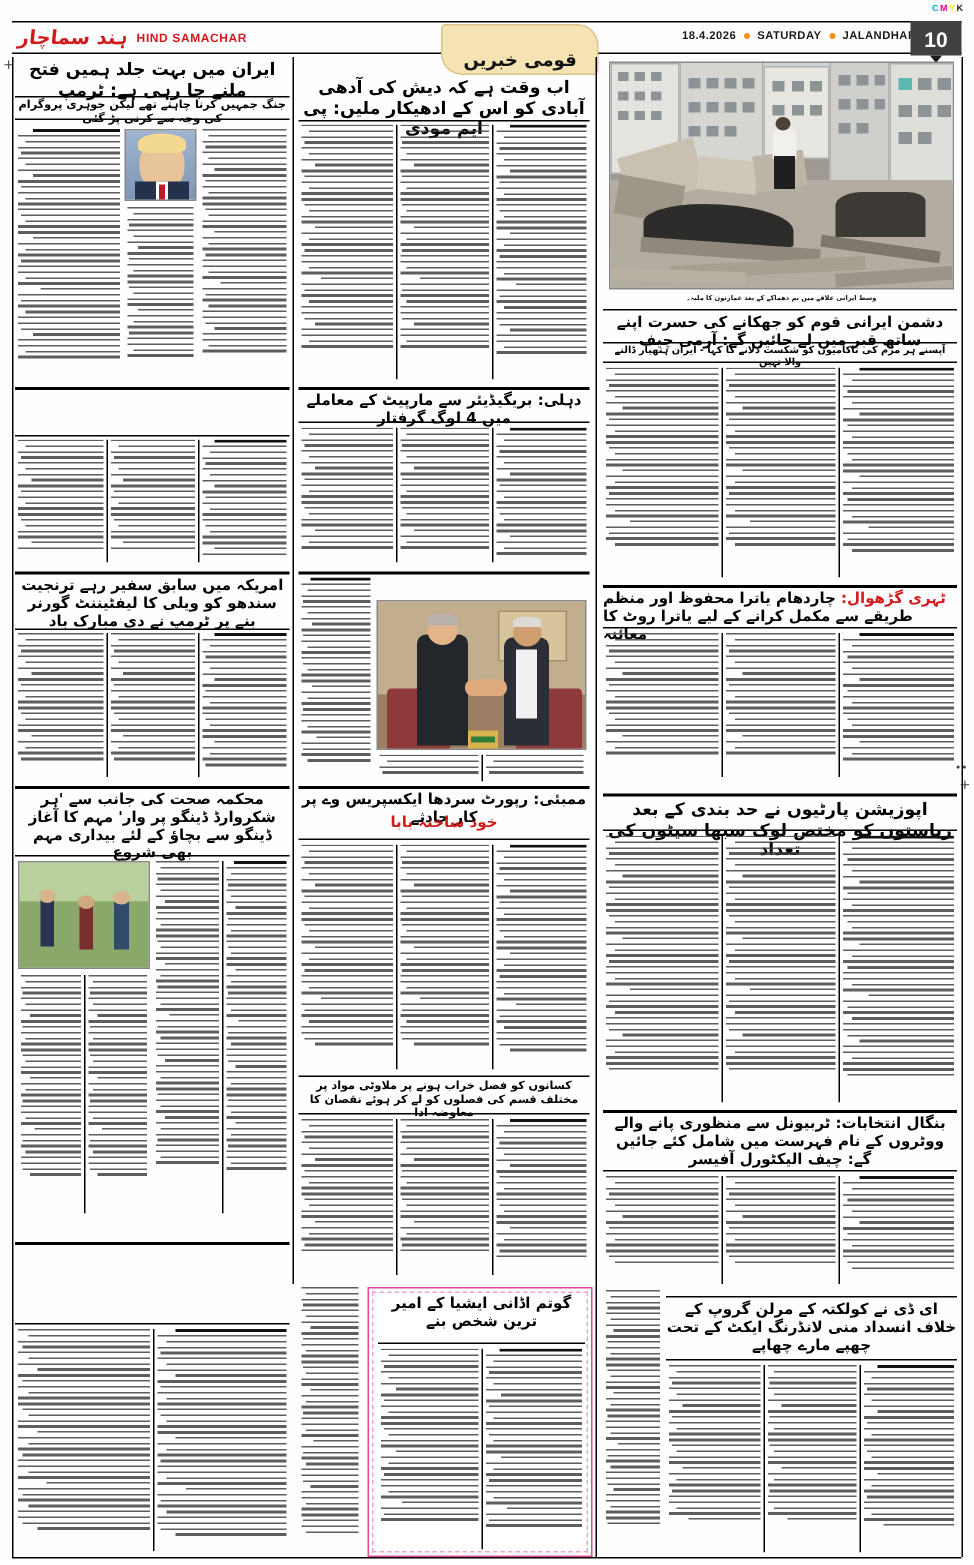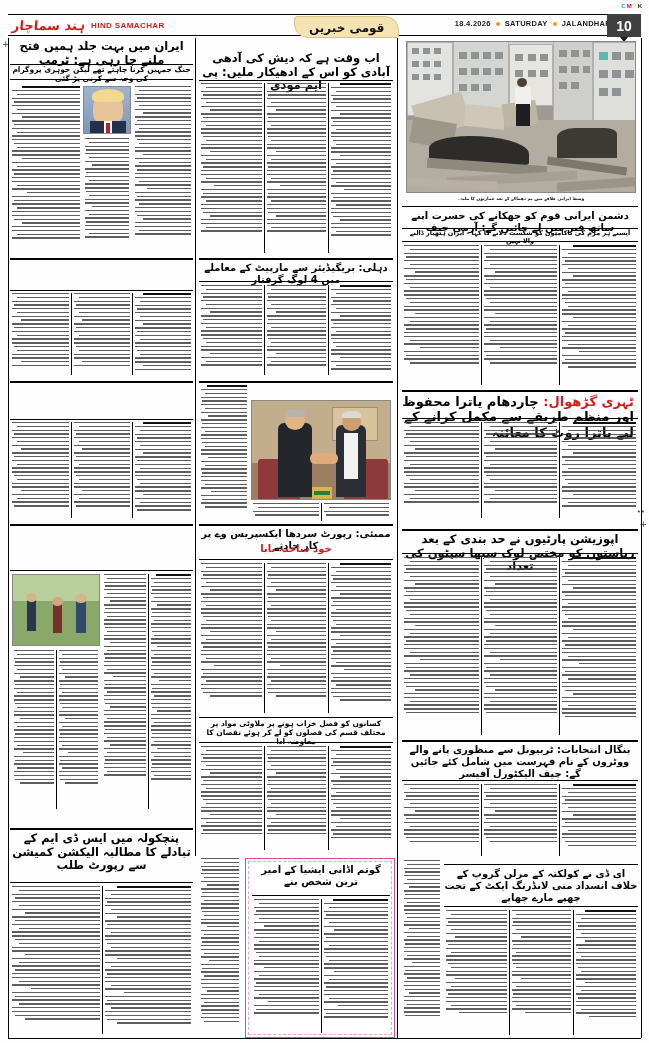--- a/index.html
+++ b/index.html
@@ -62,21 +62,21 @@
     font-weight: bold;
     letter-spacing: 0.4px;
     font-family: "Liberation Sans", sans-serif;
   }
   .sect-banner {
     position: absolute;
     left: 286px; top: 1px;
     background: #f6e3b4;
     border: 0.8px solid #d9c48b;
     border-radius: 3px 14px 3px 14px;
-    padding: 4px 14px 2px 14px;
+    padding: 16px 14px 2px 14px;
     color: #111;
     font-size: 12px;
     font-weight: bold;
     direction: rtl;
   }
   .mast-right {
     position: absolute;
     right: 30px; top: 4px;
     display: flex;
     align-items: center;
@@ -442,20 +442,21 @@
         <div class="ln s2"></div>
       <div class="ln s1"></div>
         <div class="ln s1"></div>
         <div class="ln s4"></div>
         <div class="ln s1"></div>
     </div>
   </div>
 
   <div class="thick" style="left:10px; top:381px; width:183px;"></div>
 
+  <div class="hl hl-md" style="left:10px; top:385px; width:183px;">امریکہ میں سابق سفیر رہے ترنجیت سندھو کو ویلی کا لیفٹیننٹ گورنر بنے پر ٹرمپ نے دی مبارک باد</div>
   <div class="hline" style="left:10px; top:419px; width:183px;"></div>
 
   <div class="colbody" style="left:10px; top:422px; width:183px; height:96px;">
     <div class="tcol" style="width:33.33%;">
       <div class="dateline"></div>
       <div class="ln s1"></div>
         <div class="ln s2"></div>
         <div class="ln s1"></div>
         <div class="ln s3"></div>
       <div class="ln s1"></div>
@@ -525,20 +526,21 @@
         <div class="ln s4"></div>
         <div class="ln s1"></div>
       <div class="ln s2"></div>
         <div class="ln s1"></div>
         <div class="ln s3"></div>
     </div>
   </div>
 
   <div class="thick" style="left:10px; top:524px; width:183px;"></div>
 
+  <div class="hl hl-md" style="left:10px; top:528px; width:183px;">محکمہ صحت کی جانب سے 'ہر شکروارڈ ڈینگو پر وار' مہم کا آغاز ڈینگو سے بچاؤ کے لئے بیداری مہم بھی شروع</div>
   <div class="hline" style="left:10px; top:570px; width:183px;"></div>
 
   <div class="photo field" style="left:12px; top:574px; width:88px; height:72px;">
     <div style="position:absolute;left:0;top:0;width:100%;height:26px;background:#b9cf9c;"></div>
     <div style="position:absolute;left:0;top:26px;width:100%;height:46px;background:#8aa86a;"></div>
     <div style="position:absolute;left:14px;top:24px;width:9px;height:32px;background:#2b3550;"></div>
     <div style="position:absolute;left:13px;top:18px;width:11px;height:9px;background:#d8b48d;border-radius:50%;"></div>
     <div style="position:absolute;left:40px;top:28px;width:9px;height:30px;background:#7a2f2f;"></div>
     <div style="position:absolute;left:39px;top:22px;width:11px;height:9px;background:#cfa87f;border-radius:50%;"></div>
     <div style="position:absolute;left:63px;top:26px;width:10px;height:32px;background:#304a6b;"></div>
@@ -735,21 +737,20 @@
         <div class="ln s2"></div>
       <div class="ln s1"></div>
         <div class="ln s1"></div>
         <div class="ln s3"></div>
         <div class="ln s4"></div>
     </div>
   </div>
 
   <div class="thick" style="left:10px; top:828px; width:183px;"></div>
 
-  <div class="hl hl-lg" style="left:10px; top:832px; width:183px;">پنچکولہ میں ایس ڈی ایم کے تبادلے کا مطالبہ الیکشن کمیشن سے رپورٹ طلب</div>
   <div class="hline" style="left:10px; top:882px; width:183px;"></div>
 
   <div class="colbody" style="left:10px; top:886px; width:183px; height:148px;">
     <div class="tcol" style="width:50%;">
       <div class="dateline"></div>
       <div class="ln s1"></div>
         <div class="ln s2"></div>
         <div class="ln s1"></div>
         <div class="ln s3"></div>
       <div class="ln s1"></div>
@@ -1629,21 +1630,21 @@
         <div class="ln s5"></div>
       <div class="ln s1"></div>
         <div class="ln s3"></div>
         <div class="ln s1"></div>
         <div class="ln s2"></div>
     </div>
   </div>
 
   <div class="thick" style="left:402px; top:390px; width:236px;"></div>
 
-  <div class="hl hl-sm" style="left:402px; top:394px; width:236px; font-size:13px; text-align:right; padding-right:4px;">
+  <div class="hl hl-sm" style="left:402px; top:394px; width:236px; font-size:10px; text-align:left; padding-right:4px;">
     <span class="em">ٹہری گڑھوال:</span>
     <span>چاردھام یاترا محفوظ اور منظم طریقے سے مکمل کرانے کے لیے یاترا روٹ کا معائنہ</span>
   </div>
   <div class="hline" style="left:402px; top:418px; width:236px;"></div>
 
   <div class="colbody" style="left:402px; top:422px; width:236px; height:96px;">
     <div class="tcol" style="width:33.33%;">
       <div class="dateline"></div>
       <div class="ln s1"></div>
         <div class="ln s2"></div>

